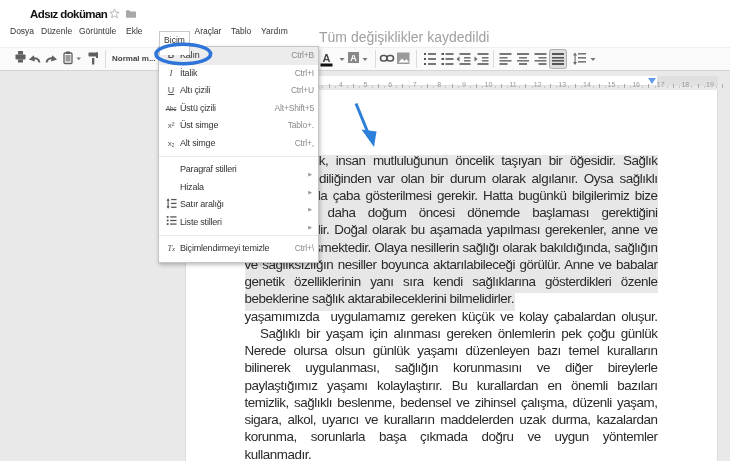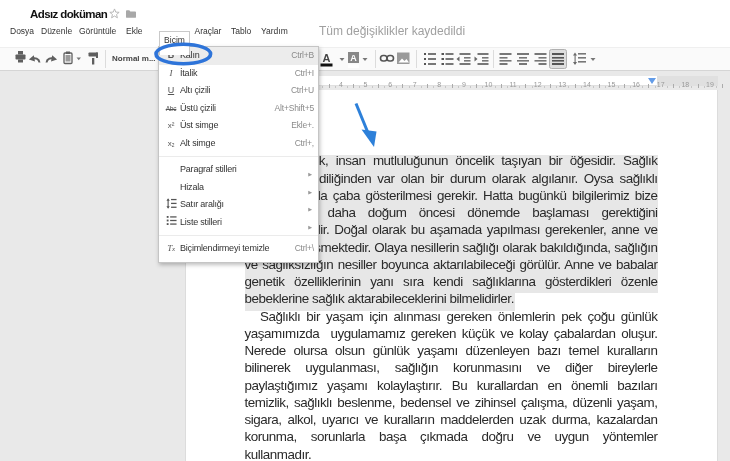--- a/index.html
+++ b/index.html
@@ -3,21 +3,21 @@
 <style>
 *{margin:0;padding:0;box-sizing:border-box;}
 html,body{width:730px;height:461px;overflow:hidden;background:#fff;}
 body{font-family:"Liberation Sans",sans-serif;position:relative;}
 #title{position:absolute;left:30px;top:8px;font-size:11.5px;font-weight:bold;color:#111;letter-spacing:-0.6px;}
 #staricon{position:absolute;top:8px;left:109px;}
 #foldericon{position:absolute;top:8.5px;left:125px;}
 #menubar{position:absolute;left:0;top:20px;height:22px;width:730px;font-size:8.5px;color:#333;}
 .mi{position:absolute;top:0;height:22px;line-height:22px;}
 #bicimbtn{position:absolute;left:159px;top:31px;width:31px;height:24px;border:1px solid #c9c9c9;border-bottom:none;background:#fff;text-align:center;font-size:8.5px;color:#333;line-height:17px;z-index:30;}
-#status{position:absolute;left:319px;top:0;height:22px;line-height:22px;color:#a0a0a0;font-size:12px;}
+#status{position:absolute;left:319px;top:6px;height:22px;line-height:22px;color:#a0a0a0;font-size:14px;}
 #toolbar{position:absolute;left:0;top:47px;width:730px;height:24px;background:#fafafa;border-top:1px solid #efefef;border-bottom:1px solid #d5d5d5;}
 #normalm{position:absolute;left:112px;top:47px;width:46px;height:23px;line-height:23px;font-size:8px;font-weight:bold;color:#444;z-index:6;}
 #canvas{position:absolute;left:0;top:71px;width:730px;height:390px;background:#e9e9e9;}
 #rulerwhite{position:absolute;left:186px;top:4.5px;width:471px;height:10px;background:#fff;border-bottom:1px solid #e0e0e0;}
 #rulergray{position:absolute;left:657px;top:4.5px;width:61px;height:10px;background:#e0e0e0;}
 .rnum{position:absolute;top:5px;font-size:7px;color:#999;transform:translateX(-50%);}
 .rtick{position:absolute;top:8px;width:1px;height:4px;background:#ababab;}
 .rdot{position:absolute;top:10px;width:1px;height:2px;background:#c6c6c6;}
 #rmarker{position:absolute;left:648px;top:7px;width:0;height:0;border-left:4px solid transparent;border-right:4px solid transparent;border-top:6px solid #639ce8;}
 #page{position:absolute;left:185px;top:18.5px;width:533px;height:372.5px;background:#fff;border-left:1px solid #dcdcdc;border-right:1px solid #dcdcdc;}
@@ -186,22 +186,22 @@
 <div id="doc">
 <div class="ln sel" style="text-indent:46px">Sağlık, insan mutluluğunun öncelik taşıyan bir öğesidir. Sağlık</div>
 <div class="ln sel">doğumla kendiliğinden var olan bir durum olarak algılanır. Oysa sağlıklı</div>
 <div class="ln sel">olmak için fala çaba gösterilmesi gerekir. Hatta bugünkü bilgilerimiz bize</div>
 <div class="ln sel">bu çabanın daha doğum öncesi dönemde başlaması gerektiğini</div>
 <div class="ln sel">göstermektedir. Doğal olarak bu aşamada yapılması gerekenler, anne ve</div>
 <div class="ln sel">babalara&nbsp; düşmektedir. Olaya nesillerin sağlığı olarak bakıldığında, sağlığın</div>
 <div class="ln sel">ve sağlıksızlığın nesiller boyunca aktarılabileceği görülür. Anne ve babalar</div>
 <div class="ln sel">genetik özelliklerinin yanı sıra kendi sağlıklarına gösterdikleri özenle</div>
 <div class="ln lnl"><span class="sel">bebeklerine sağlık aktarabileceklerini bilmelidirler.&nbsp;</span></div>
+<div class="ln">yaşamımızda&nbsp; uygulamamız gereken küçük ve kolay çabalardan oluşur.</div>
 <div class="ln" style="text-indent:15.5px">Sağlıklı bir yaşam için alınması gereken önlemlerin pek çoğu günlük</div>
-<div class="ln">yaşamımızda&nbsp; uygulamamız gereken küçük ve kolay çabalardan oluşur.</div>
 <div class="ln">Nerede olursa olsun günlük yaşamı düzenleyen bazı temel kuralların</div>
 <div class="ln">bilinerek uygulanması, sağlığın korunmasını ve diğer bireylerle</div>
 <div class="ln">paylaştığımız yaşamı kolaylaştırır. Bu kurallardan en önemli bazıları</div>
 <div class="ln">temizlik, sağlıklı beslenme, bedensel ve zihinsel çalışma, düzenli yaşam,</div>
 <div class="ln">sigara, alkol, uyarıcı ve kuralların maddelerden uzak durma, kazalardan</div>
 <div class="ln">korunma, sorunlarla başa çıkmada doğru ve uygun yöntemler</div>
 <div class="ln lnl">kullanmadır.</div>
 </div>
 </div>
 <div id="rulerwhite"></div>
@@ -293,21 +293,21 @@
       <span class="sc">Ctrl+U</span>
     </div>
 <div class="mr">
       <span class="ic" style="font-size:6.5px;text-decoration:line-through">Abc</span>
       <span class="lbl">Üstü çizili</span>
       <span class="sc">Alt+Shift+5</span>
     </div>
 <div class="mr">
       <span class="ic" style="font-size:8px">x²</span>
       <span class="lbl">Üst simge</span>
-      <span class="sc">Ekle+.</span>
+      <span class="sc">Tablo+.</span>
     </div>
 <div class="mr">
       <span class="ic" style="font-size:8px">x₂</span>
       <span class="lbl">Alt simge</span>
       <span class="sc">Ctrl+,</span>
     </div>
 <div class="msep"></div>
 <div class="mr">
       <span class="lbl">Paragraf stilleri</span>
       <span class="sub">▶</span>

